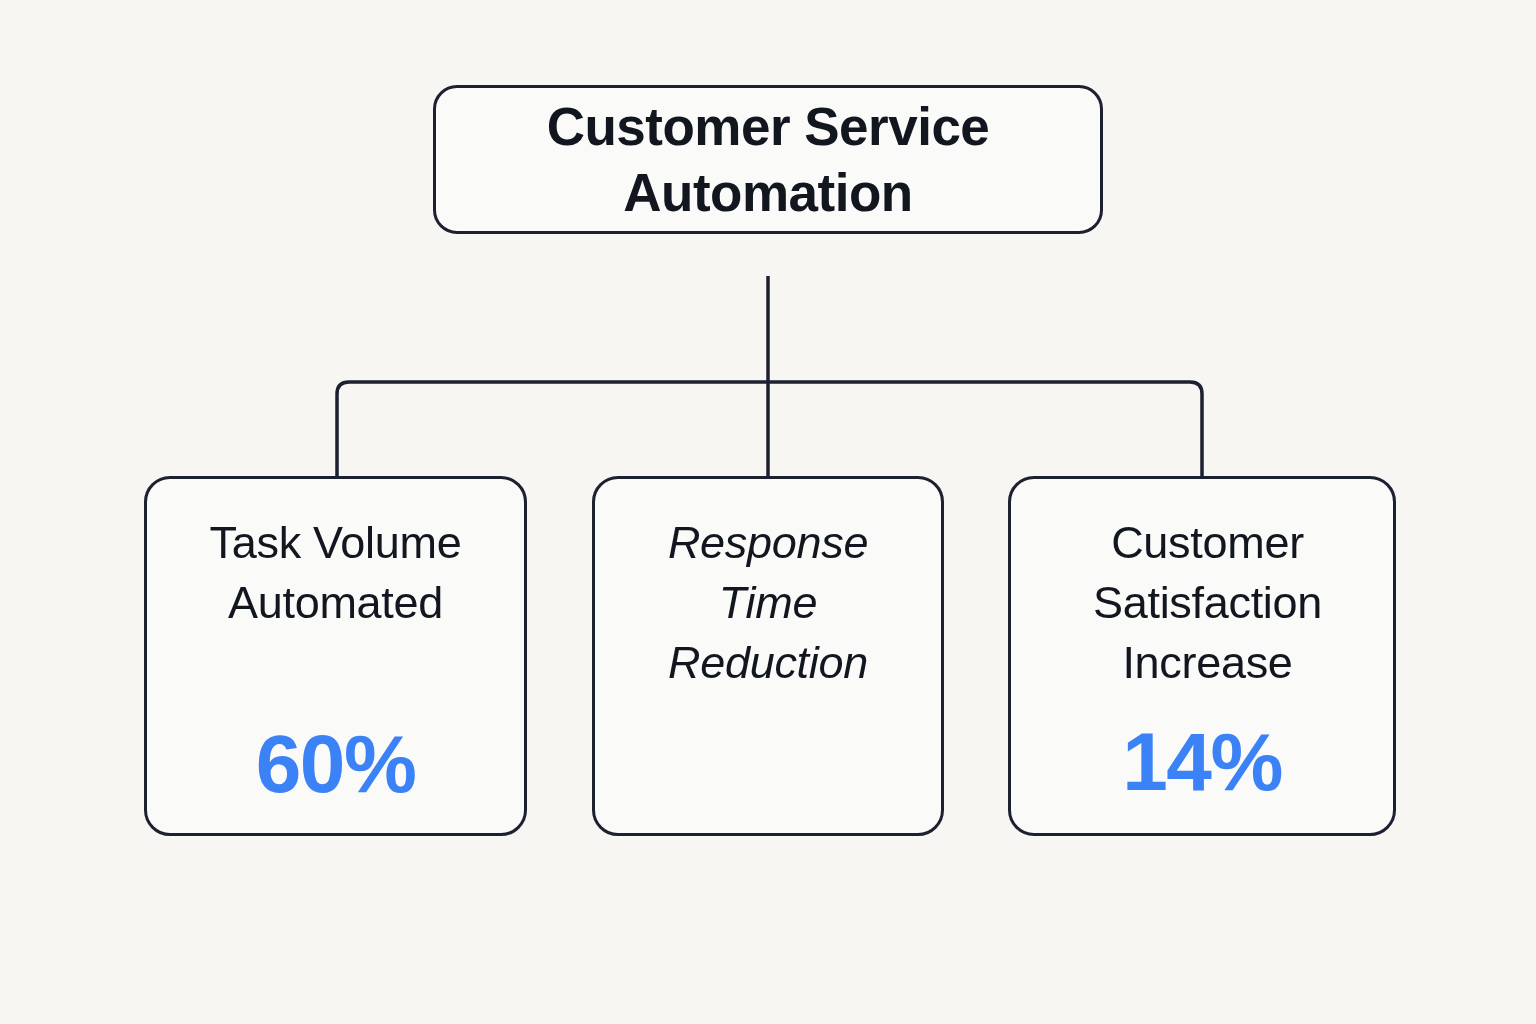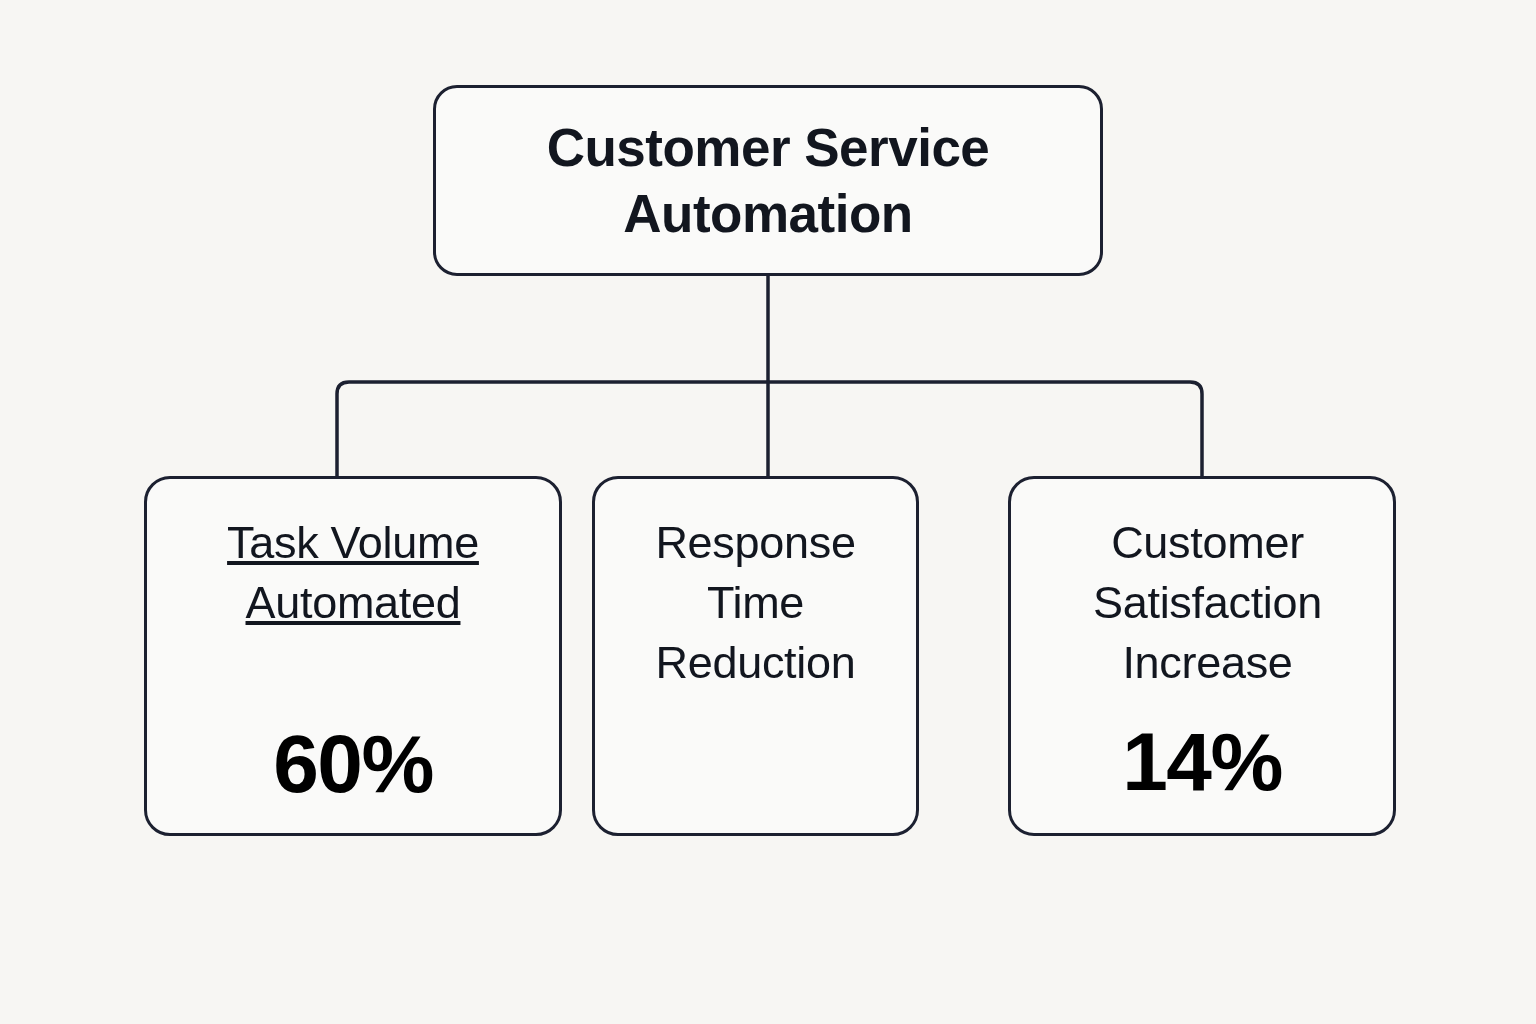--- a/index.html
+++ b/index.html
@@ -39,63 +39,63 @@
     flex-direction: column;
     align-items: center;
     text-align: center;
     color: #12161f;
   }
   
   #node-root {
     left: 433px;
     top: 85px;
     width: 670px;
-    height: 191px;
+    height: 149px;
     border-radius: 24px;
     justify-content: center;
   }
   #node-root .node-title {
     font-size: 53px;
     font-weight: 700;
     line-height: 1.23;
     letter-spacing: -0.5px;
     padding: 0 22px;
   }
   
   .metric-node {
     top: 476px;
     height: 360px;
     border-radius: 26px;
     justify-content: flex-start;
     padding-top: 34px;
     padding-left: 14px;
     padding-right: 14px;
   }
-  #node-metric-0 { left: 144px;  width: 418px; text-decoration: underline; }
-  #node-metric-1 { left: 592px;  width: 327px; }
+  #node-metric-0 { left: 144px;  width: 383px; }
+  #node-metric-1 { left: 592px;  width: 352px; font-style: italic; }
   #node-metric-2 { left: 1008px; width: 388px; padding-left: 25px; }
 
   .metric-label {
     font-size: 45px;
     font-weight: 400;
     line-height: 1.33;
     letter-spacing: -0.3px;
     color: #12161f;
     white-space: pre-line;
   }
   .metric-value {
     position: absolute;
     left: 0;
     right: 0;
     bottom: 28px;
     font-size: 82px;
     font-weight: 700;
     line-height: 1;
     letter-spacing: -1.5px;
-    color: #000000;
+    color: #3b82f6;
   }
   #node-metric-1 .metric-value { bottom: 30px; }
   #node-metric-2 .metric-value { bottom: 30px; }
 </style>
 </head>
 <body>
 
 <div id="diagram-canvas">
 
   <svg id="connectors" viewBox="0 0 1536 1024" width="1536" height="1024" aria-hidden="true">

